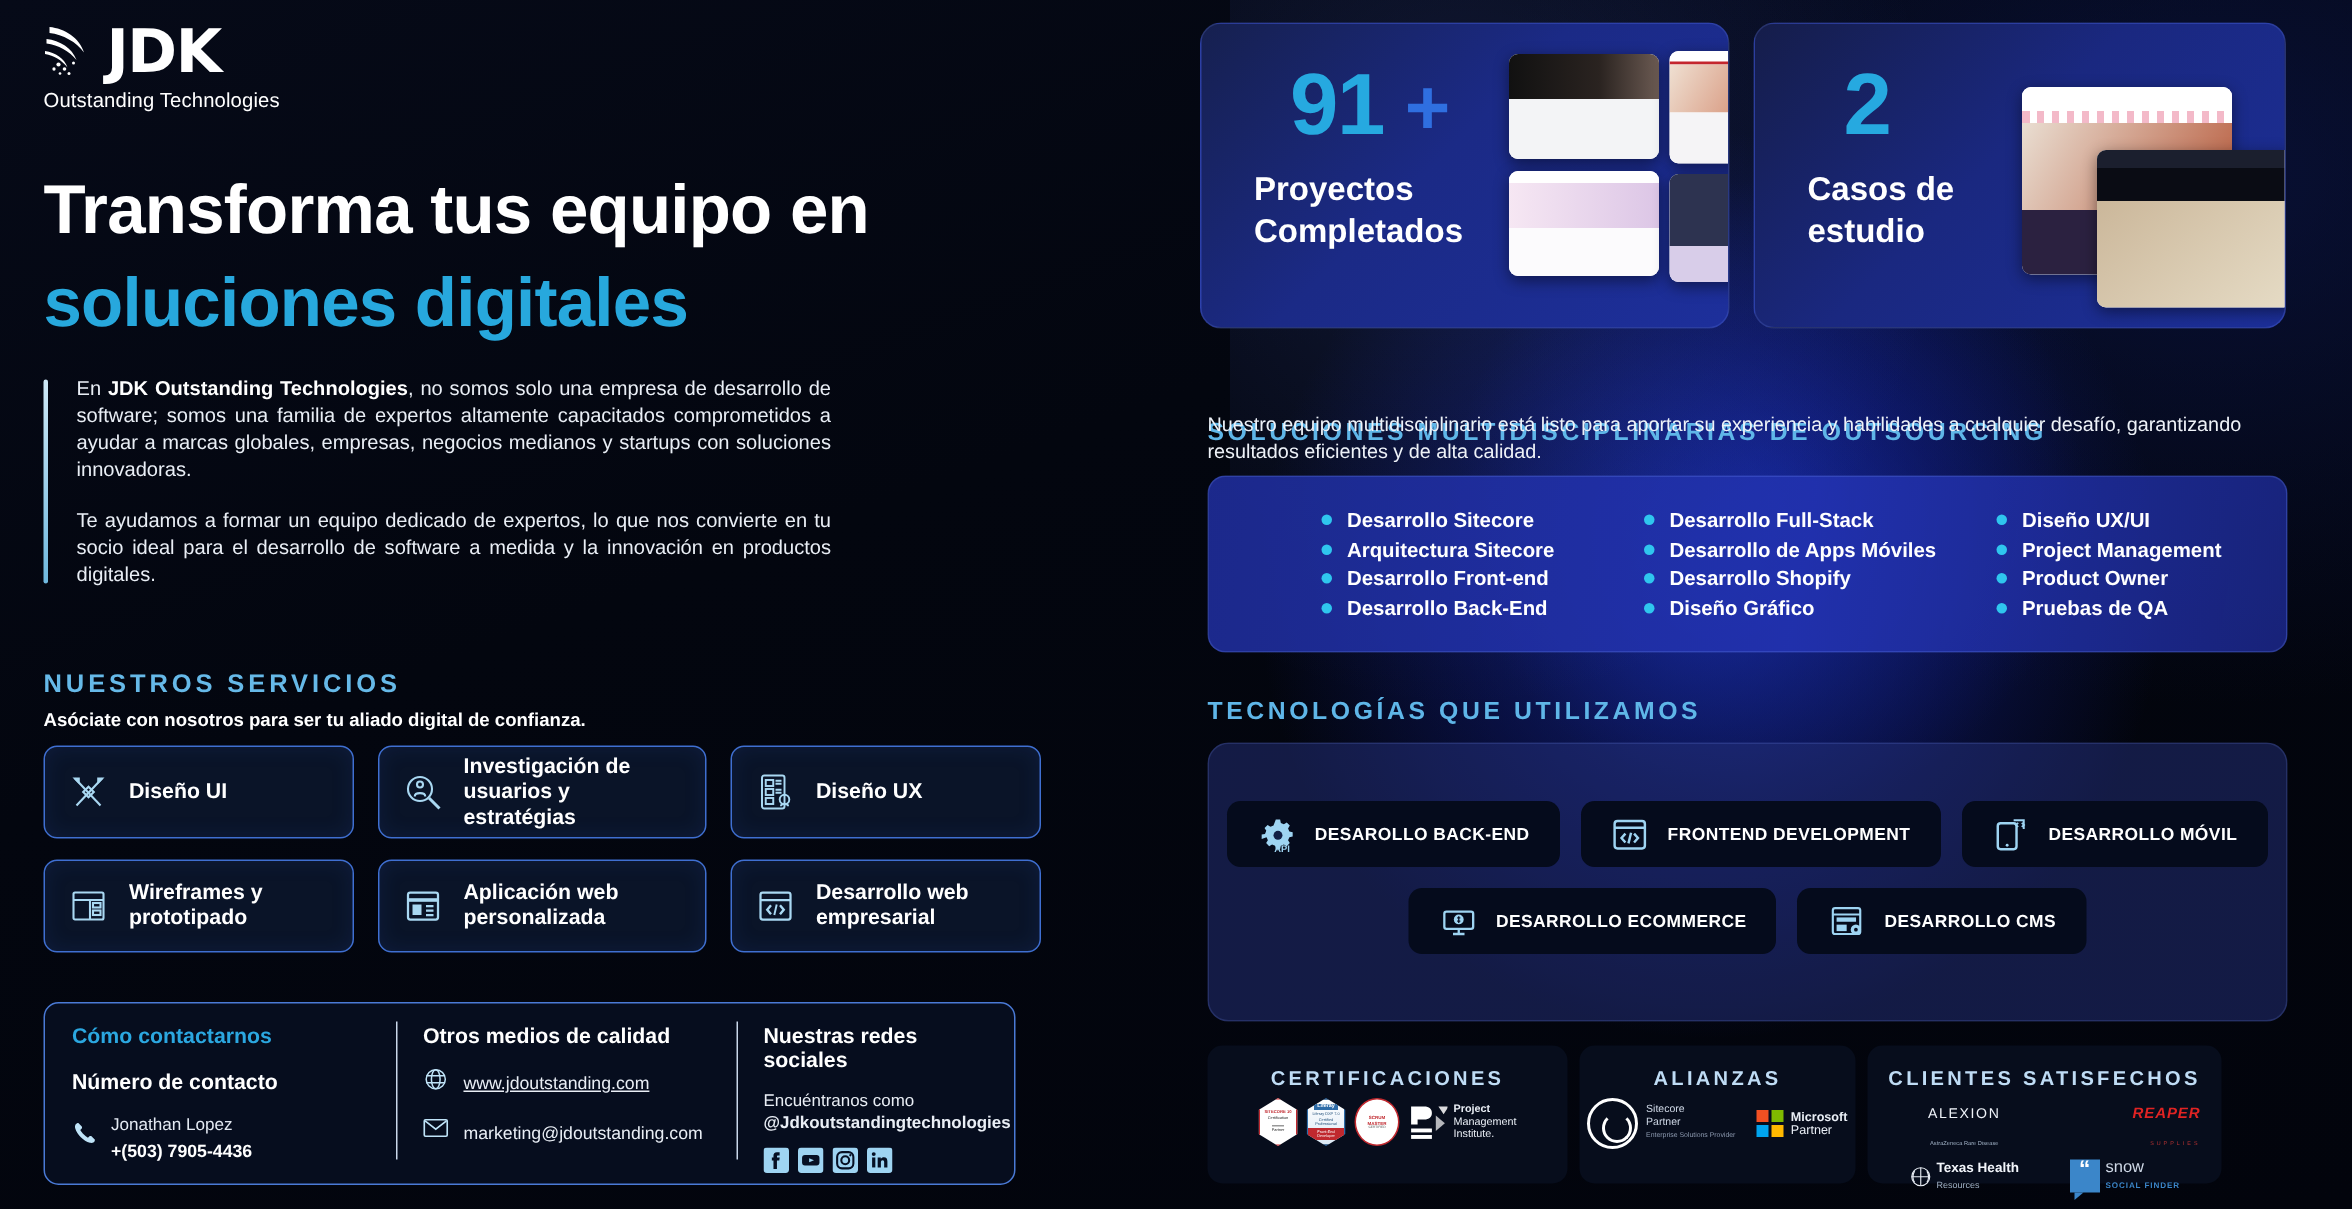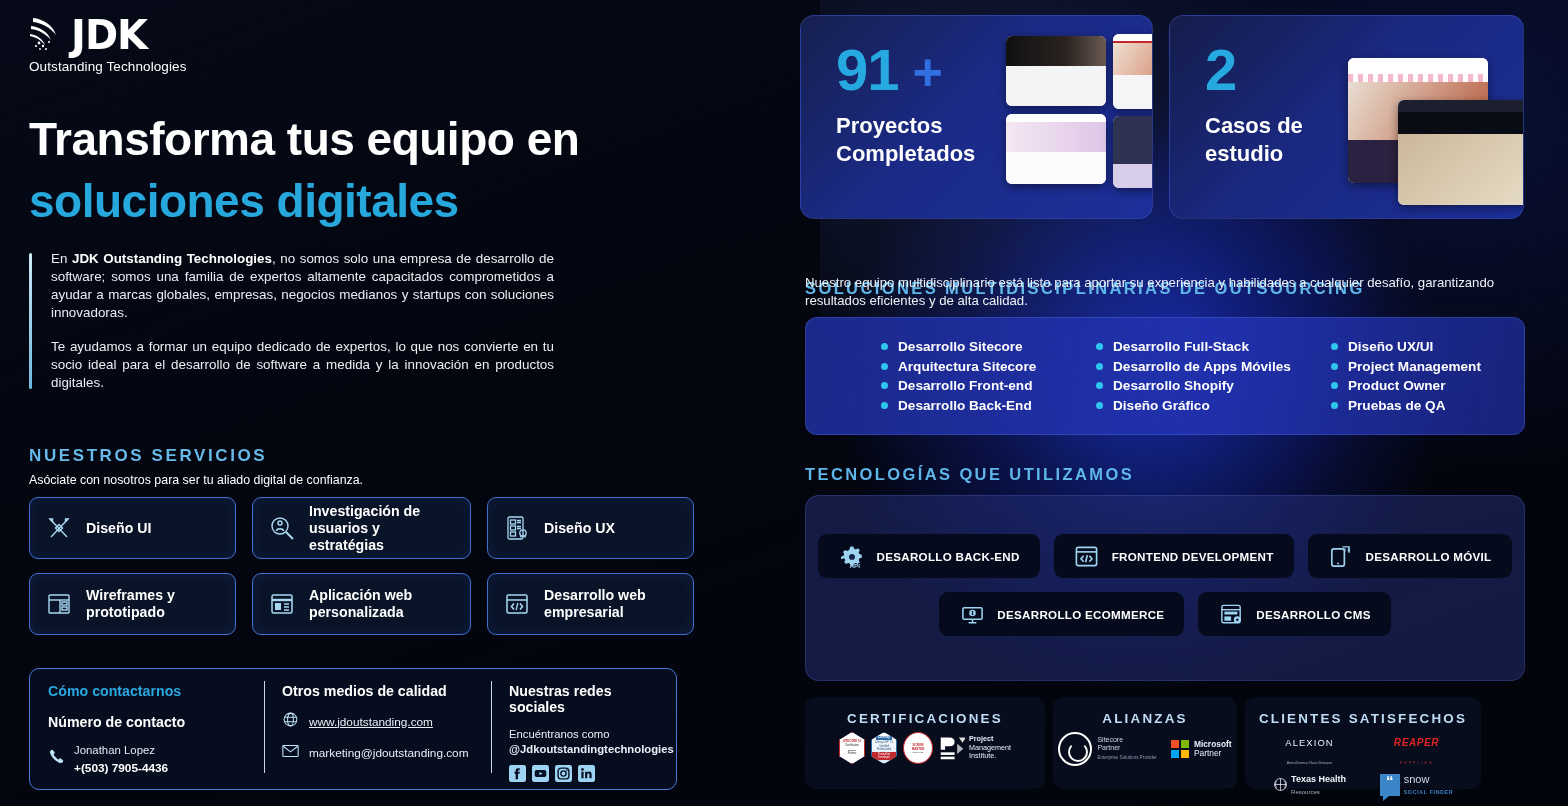--- a/index.html
+++ b/index.html
@@ -46,21 +46,21 @@
     content: ""; position: absolute; left: 0; top: 3px; bottom: 3px; width: 3px;
     background: linear-gradient(180deg,#cfe9f7,#6fb8de);
     border-radius: 2px;
   }
   .intro p { font-size: 13.4px; line-height: 18px; color: #e9eef5; text-align: justify; }
   .intro p + p { margin-top: 16px; }
   .intro b { font-weight: 700; color: #ffffff; }
 
   .sec-heading { font-size: 17px; font-weight: 700; letter-spacing: 2.6px; color: #66b9e8; }
   .srv-head { position: absolute; left: 29px; top: 446px; }
-  .srv-sub { position: absolute; left: 29px; top: 473px; font-size: 12.4px; font-weight: 400; color: #ffffff; }
+  .srv-sub { position: absolute; left: 29px; top: 473px; font-size: 12.4px; font-weight: 700; color: #ffffff; }
 
   .srv-grid { position: absolute; left: 29px; top: 497px; width: 648px;
               display: grid; grid-template-columns: 207px 219px 207px; gap: 14px 16px; }
   .srv-card {
     height: 62px; border-radius: 9px;
     background: #0a1428;
     border: 1px solid #3f6fd1;
     display: flex; align-items: center; gap: 12px; padding: 0 14px;
     box-shadow: inset 0 0 14px rgba(40,80,180,0.15);
   }
@@ -96,21 +96,21 @@
   .right { position: absolute; left: 795px; top: 0; width: 773px; height: 806px; }
 
   .stat-row { position: absolute; left: 5px; top: 15px; display: flex; gap: 16px; }
   .stat-card {
     height: 204px; border-radius: 14px; position: relative; overflow: hidden;
     border: 1px solid rgba(120,150,255,0.18);
   }
   .stat-card.a { width: 353px; background: linear-gradient(135deg,#16204f 0%, #1b2a86 45%, #1d2f9b 100%); }
   .stat-card.b { width: 355px; background: linear-gradient(135deg,#151d4a 0%, #1a2880 45%, #1c2f99 100%); }
   .stat-card .inner { position: absolute; left: 35px; top: 26px; z-index: 3; }
-  .stat-num { font-size: 58px; font-weight: 800; color: #26a9e0; line-height: 56px; letter-spacing: -1px; }
+  .stat-num { font-size: 58px; font-weight: 800; color: #26a9e0; line-height: 56px; letter-spacing: -1px; margin-left: 24px; }
   .stat-num .plus { color: #2f6fe0; font-size: 52px; margin-left: 14px; }
   .stat-lbl { font-size: 22px; font-weight: 700; line-height: 28px; color: #ffffff; margin-top: 12px; }
   .shots { position: absolute; z-index: 2; }
   .shot { position: absolute; border-radius: 6px; overflow: hidden; box-shadow: 0 3px 10px rgba(0,0,0,0.45); background:#fff; }
 
   .blk-head { position: absolute; font-size: 16.5px; font-weight: 700; letter-spacing: 2.4px; color: #5fb6e8; }
   .outs-head { left: 10px; top: 249px; margin-top: 30px; }
   .outs-desc { position: absolute; left: 10px; top: 274px; width: 700px; font-size: 13.2px; line-height: 17.5px; color: #eef2f8; }
 
   .skills-box {
@@ -606,21 +606,21 @@
         </div>
       </div>
 
       <div class="logo-box lb3">
         <div class="lb-title">CLIENTES SATISFECHOS</div>
         <div style="display:grid;grid-template-columns:1fr 1fr;gap:4px 6px;padding:6px 14px 0;">
           <span style="text-align:center;">
             <b style="font-size:9.4px;letter-spacing:1.1px;color:#eef2f8;font-weight:400;">ALEXION</b><br>
             <span style="font-size:3.8px;color:#9fb0c4;">AstraZeneca Rare Disease</span>
           </span>
-          <span style="text-align:center;">
+          <span style="text-align:right;">
             <b style="font-size:10px;letter-spacing:0.6px;color:#e02323;font-style:italic;">REAPER</b><br>
             <span style="font-size:3.6px;letter-spacing:2px;color:#b33;">SUPPLIES</span>
           </span>
           <span style="display:flex;align-items:center;gap:3px;justify-content:center;">
             <svg viewBox="0 0 20 20" width="15" height="15" fill="none" stroke="#e9eef5" stroke-width="1">
                 <circle cx="10" cy="10" r="8"></circle>
                 <path d="M10 2v16M2 10h16M4.5 5 A10 10 0 0 0 4.5 15M15.5 5 A10 10 0 0 1 15.5 15"></path>
               </svg>
             <span style="line-height:9px;text-align:left;">
               <b style="font-size:9px;color:#f2f5fa;">Texas Health</b><br>

